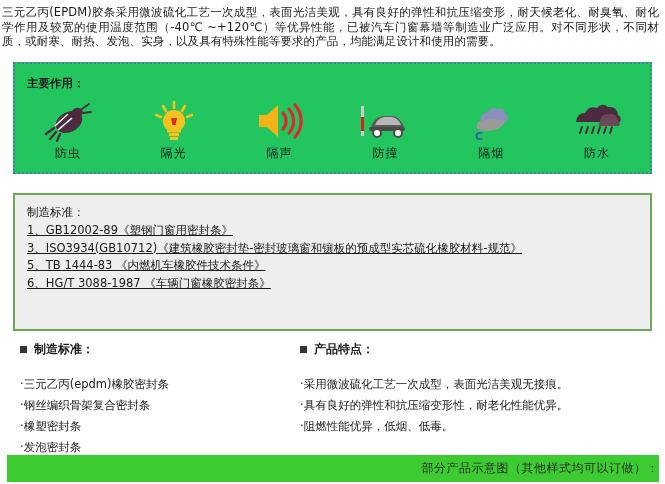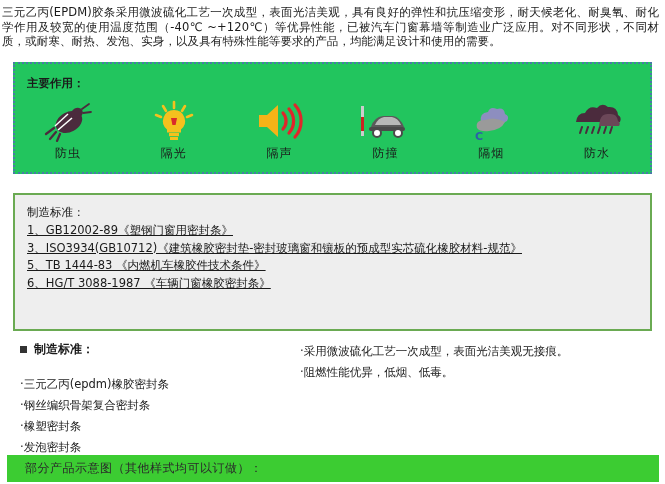--- a/index.html
+++ b/index.html
@@ -140,20 +140,21 @@
   
   .banner {
     position: absolute;
     left: 7px;
     top: 455px;
     width: 652px;
     height: 27px;
     background: #3ccc32;
     display: flex;
     align-items: center;
+    justify-content: flex-end;
   }
   .banner-text {
     font-size: 12px;
     color: #2a2a2a;
     margin-left: 18px;
     letter-spacing: 0.5px;
   }
 </style>
 </head>
 <body>
@@ -277,21 +278,26 @@
       <span class="sq"></span>
       <span>制造标准：</span>
     </div>
     <div class="prod-item">·三元乙丙(epdm)橡胶密封条</div>
     <div class="prod-item">·钢丝编织骨架复合密封条</div>
     <div class="prod-item">·橡塑密封条</div>
     <div class="prod-item">·发泡密封条</div>
   </div>
 
   <div class="prod-col right">
+    <div class="prod-head">
+      <span class="sq"></span>
+      <span>产品特点：</span>
+    </div>
     <div class="prod-item">·采用微波硫化工艺一次成型，表面光洁美观无接痕。</div>
+    <div class="prod-item">·具有良好的弹性和抗压缩变形性，耐老化性能优异。</div>
     <div class="prod-item">·阻燃性能优异，低烟、低毒。</div>
   </div>
 
 </div>
 
 <div class="banner">
   <span class="banner-text">部分产品示意图（其他样式均可以订做）：</span>
 </div>
 
 </body></html>

